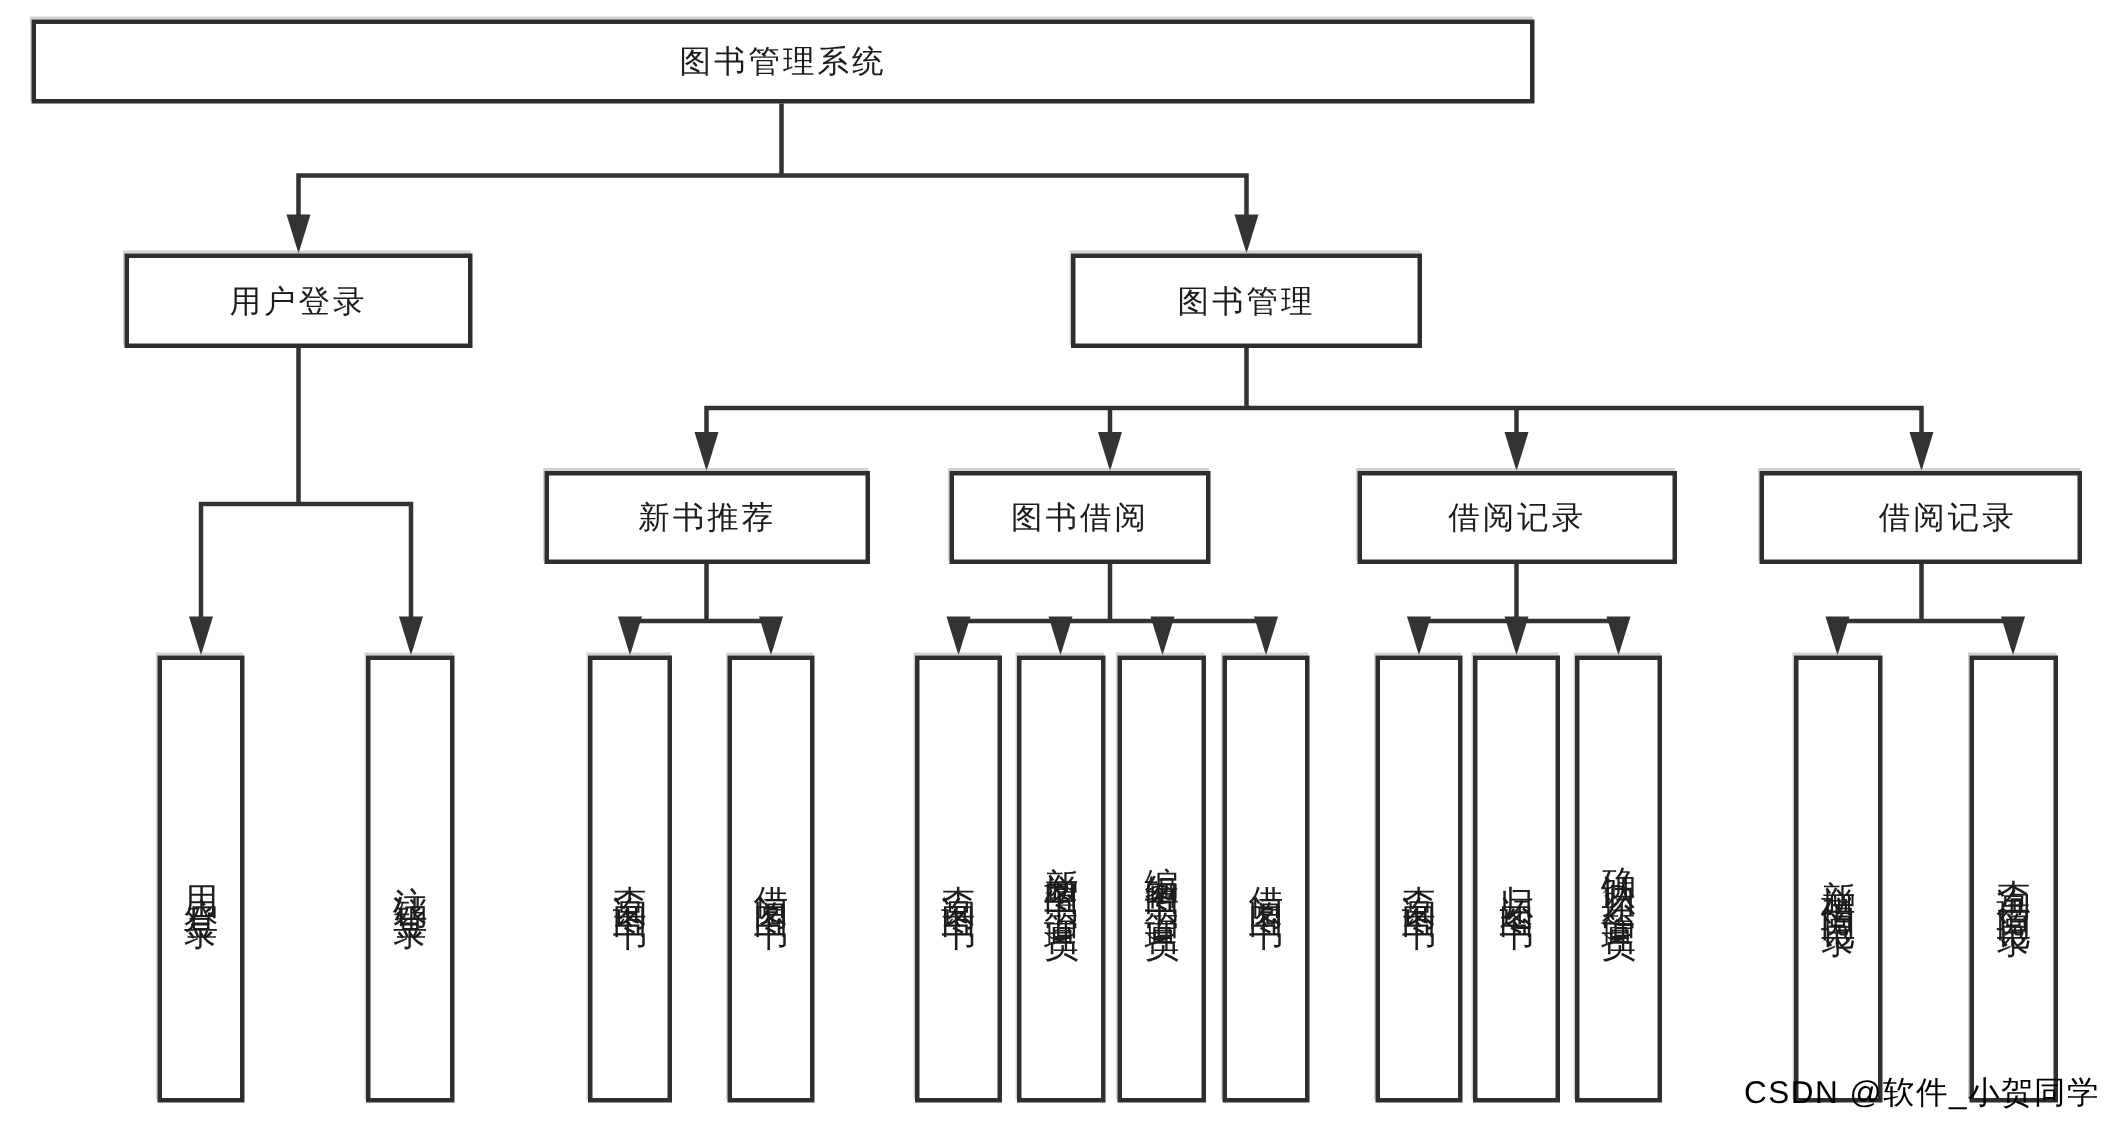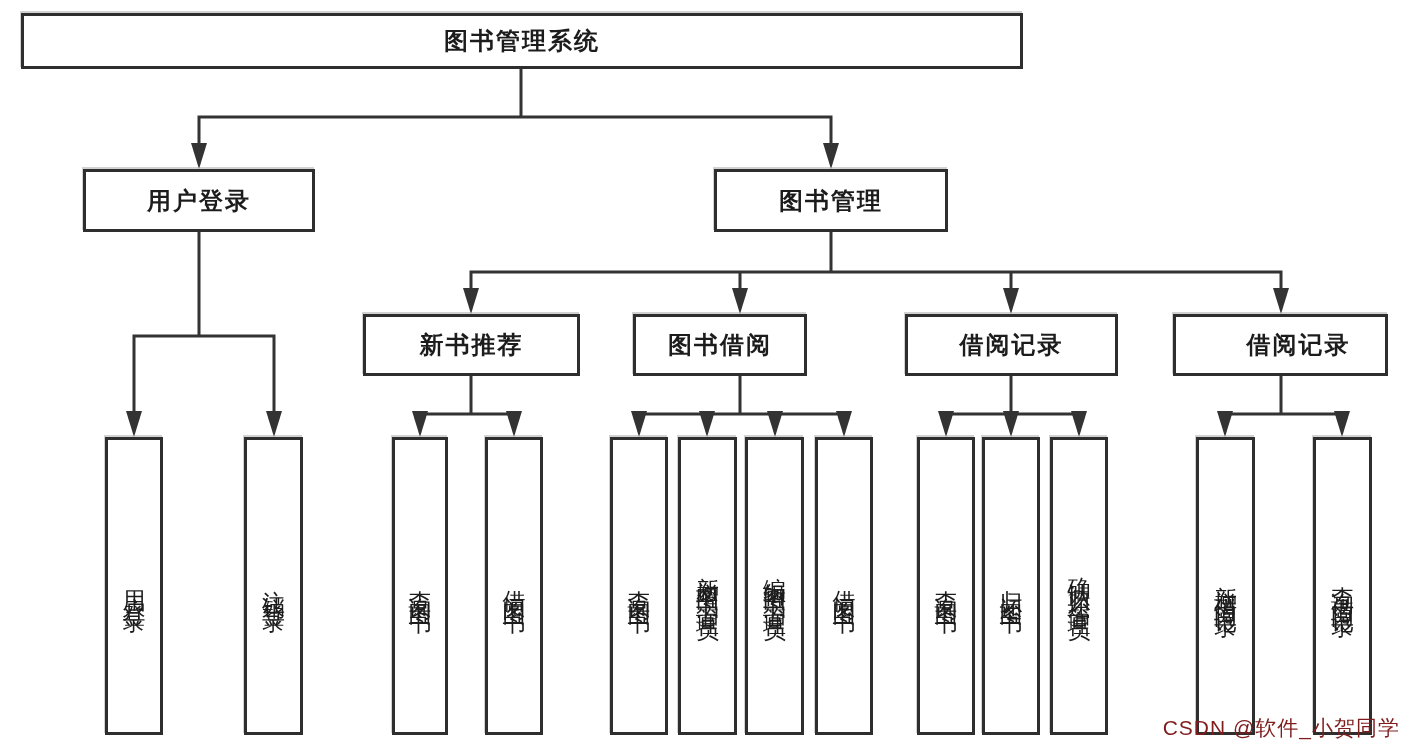--- a/index.html
+++ b/index.html
@@ -11,24 +11,23 @@
     color:#1c1c1c;
     overflow:hidden;
   }
   #wires{position:absolute;left:0;top:0;z-index:1;}
   .node{
     position:absolute;
     background:#ffffff;
     border:3px solid #2e2e2e;
     box-sizing:border-box;
     display:flex;align-items:center;justify-content:center;
-    font-size:24px;letter-spacing:2px;
+    font-size:21px;letter-spacing:2px;
     z-index:2;
     box-shadow:-1px -2px 0 rgba(155,155,155,.45);
-    font-weight:bold;
   }
   .leaf{
     position:absolute;
     background:#ffffff;
     border:3px solid #2e2e2e;
     box-sizing:border-box;
     display:flex;align-items:center;justify-content:center;
     writing-mode:vertical-lr;
     text-orientation:mixed;
     font-size:23px;
@@ -36,21 +35,21 @@
     line-height:1;
     z-index:2;
     box-shadow:-1px -2px 0 rgba(155,155,155,.45);
     text-align:center;
   }
   .leaf.long{letter-spacing:6px;}
   #watermark{
     position:absolute;
     right:5px;bottom:5px;
     font-size:21px;
-    color:#7f1d1d;
+    color:#000000;
     letter-spacing:1px;
     z-index:5;
     white-space:nowrap;
   }
 </style>
 </head>
 <body>
 
 <div id="canvas">
 

